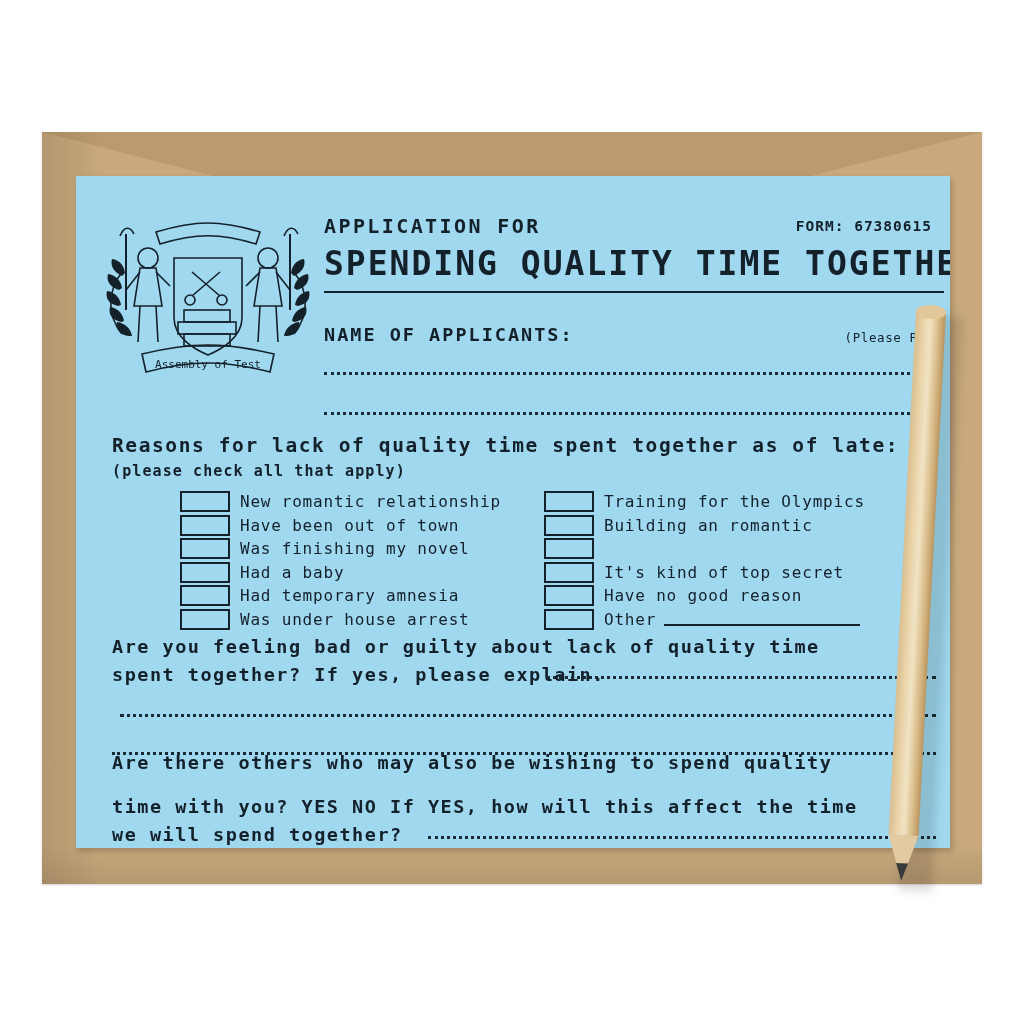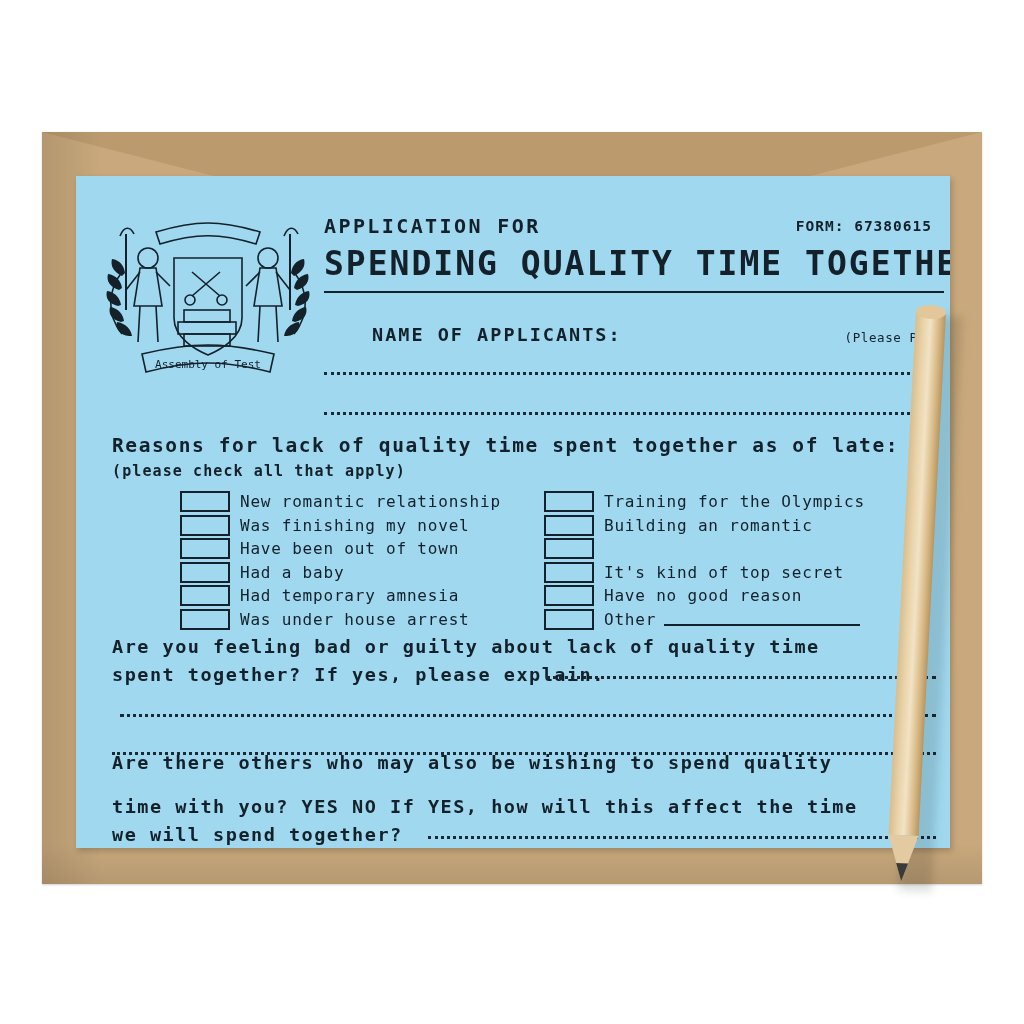--- a/index.html
+++ b/index.html
@@ -115,21 +115,20 @@
     position: absolute;
     left: 248px;
     top: 148px;
     right: 10px;
   }
   .name-label {
     font-size: 18.5px;
     letter-spacing: 2px;
     font-weight: bold;
     display: inline-block;
-    margin-left: 48px;
   }
   .please-print {
     position: absolute;
     right: 6px;
     top: 6px;
     font-size: 12.5px;
     letter-spacing: 0.6px;
   }
   .dotline {
     border-bottom: 3px dotted #1a2a35;
@@ -407,25 +406,25 @@
     <div class="reasons-head">Reasons for lack of quality time spent together as of late:</div>
     <div class="reasons-sub">(please check all that apply)</div>
 
     <div class="checklist col-a">
       <div class="check-row">
         <span class="checkbox"></span>
         <span class="check-label">New romantic relationship</span>
       </div>
       <div class="check-row">
         <span class="checkbox"></span>
+        <span class="check-label">Have been out of town</span>
+      </div>
+      <div class="check-row">
+        <span class="checkbox"></span>
         <span class="check-label">Was finishing my novel</span>
-      </div>
-      <div class="check-row">
-        <span class="checkbox"></span>
-        <span class="check-label">Have been out of town</span>
       </div>
       <div class="check-row">
         <span class="checkbox"></span>
         <span class="check-label">Had a baby</span>
       </div>
       <div class="check-row">
         <span class="checkbox"></span>
         <span class="check-label">Had temporary amnesia</span>
       </div>
       <div class="check-row">

